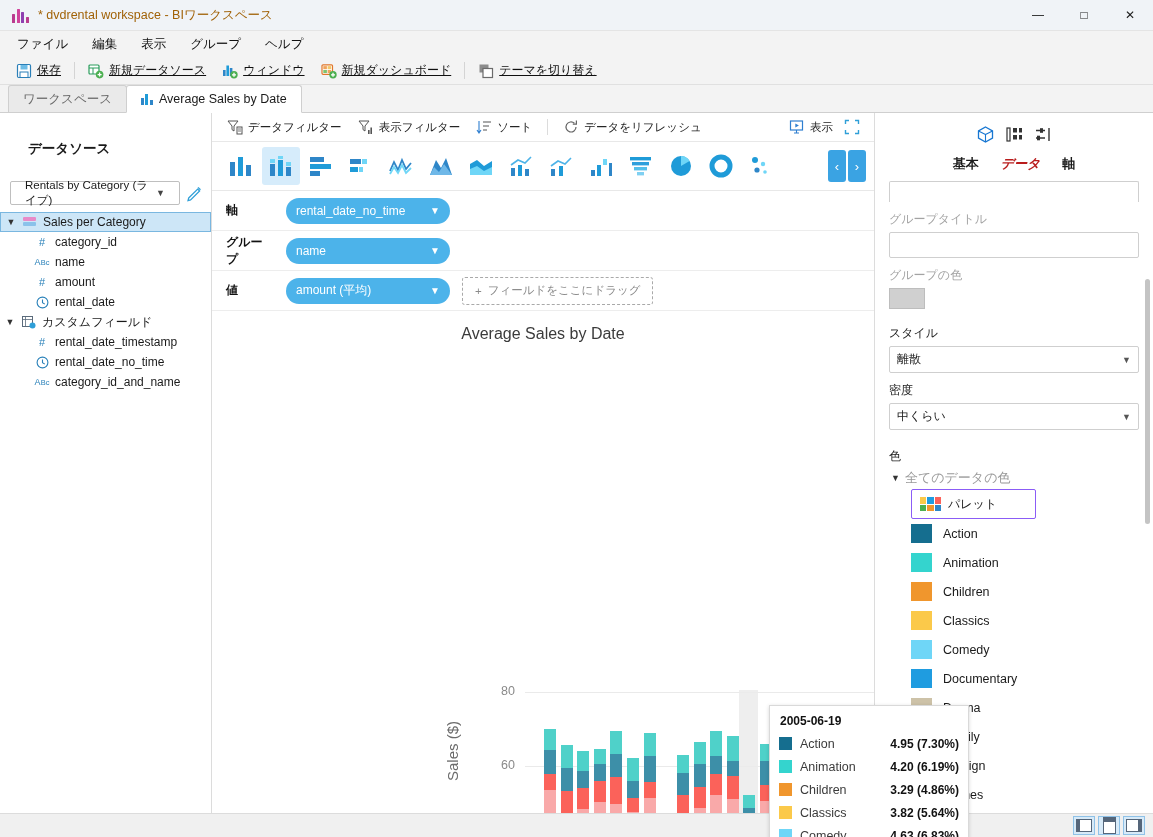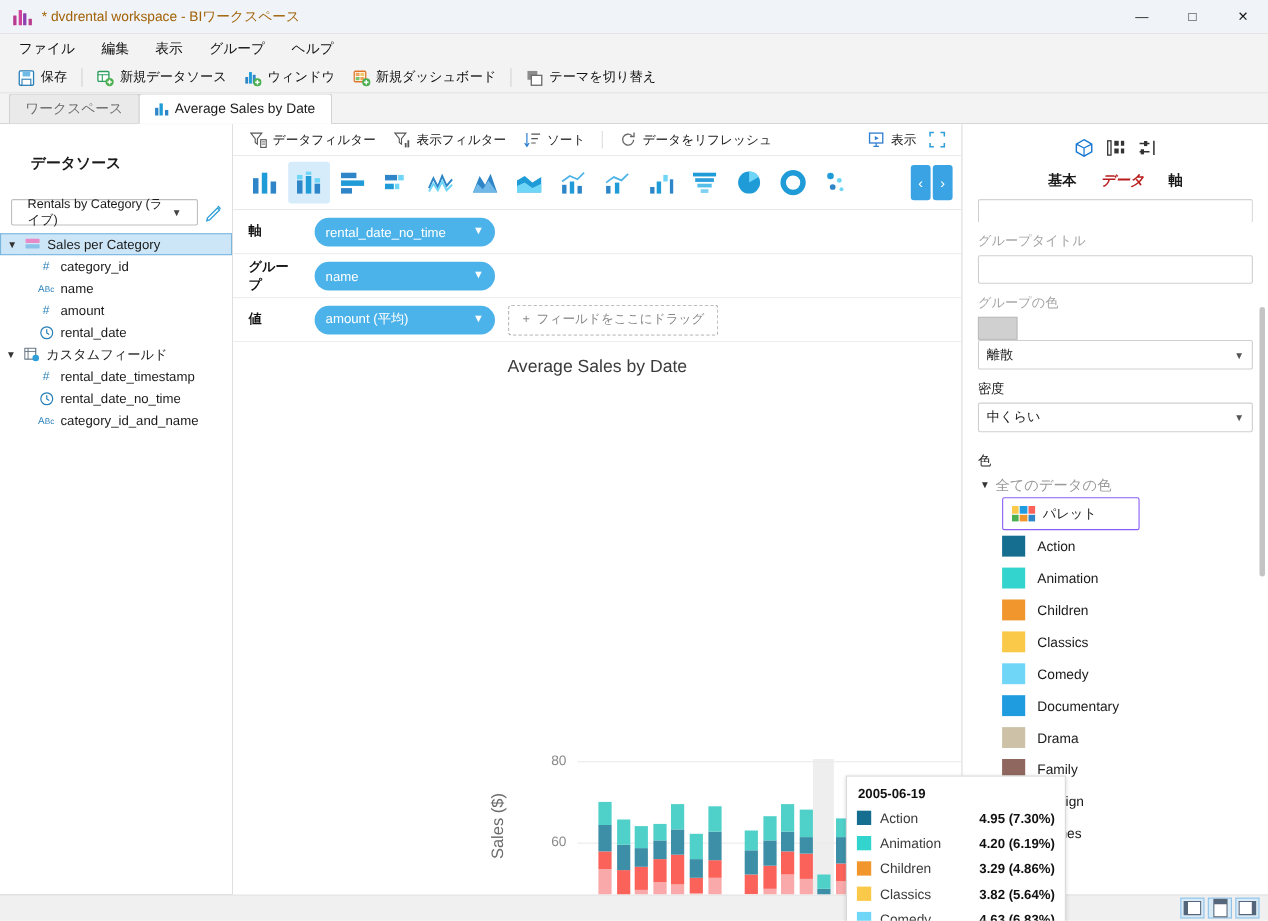--- a/index.html
+++ b/index.html
@@ -22,21 +22,21 @@
   .title-text{font-size:12.5px;color:#a16207;}
   .win-ctrls{margin-left:auto;display:flex;height:30px;}
   .win-btn{width:46px;height:30px;display:flex;align-items:center;justify-content:center;font-size:12px;color:#1a1a1a;}
 
   
   .menubar{height:26px;background:#f3f3f3;display:flex;align-items:center;padding-left:6px;gap:2px;}
   .menu-item{padding:3px 11px;font-size:12.5px;color:#101010;border-radius:2px;}
 
   
   .toolbar{height:27px;background:#f3f3f3;display:flex;align-items:center;padding-left:8px;gap:0px;border-bottom:1px solid #e0e0e0;}
-  .tb-btn{display:flex;align-items:center;gap:5px;padding:3px 8px;border-radius:2px;font-size:12px;color:#101010;white-space:nowrap;}
+  .tb-btn{display:flex;align-items:center;gap:5px;padding:3px 8px;border-radius:2px;font-size:12px;color:#101010;white-space:nowrap;text-decoration:underline;}
   .tb-sep{width:1px;height:17px;background:#d4d4d4;margin:0 5px;}
   .ic{width:16px;height:16px;flex:0 0 16px;display:block;}
 
   
   .tabstrip{height:27px;background:#f3f3f3;display:flex;align-items:flex-end;padding-left:8px;border-bottom:1px solid #cfcfcf;}
   .tab{height:26px;display:flex;align-items:center;gap:6px;padding:0 14px;font-size:12.5px;
        border:1px solid #cfcfcf;border-bottom:none;border-radius:3px 3px 0 0;background:#eaeaea;color:#6b6b6b;
        margin-right:-1px;}
   .tab.active{background:#fff;color:#1a1a1a;position:relative;z-index:2;border-bottom:1px solid #fff;margin-bottom:-1px;}
   .tab-mini{width:12px;height:12px;display:flex;align-items:flex-end;gap:1.5px;}
@@ -678,20 +678,21 @@
       </div>
       <div class="rp-body">
         <div class="rp-cut"></div>
 
         <div class="rp-lbl">グループタイトル</div>
         <div class="rp-input"></div>
 
         <div class="rp-lbl">グループの色</div>
         <div class="rp-swatch"></div>
 
+        <div class="rp-lbl dark" style="margin-top:16px">スタイル</div>
         <div class="rp-sel">
           <span>離散</span>
           <span class="caret">▼</span>
         </div>
 
         <div class="rp-lbl dark">密度</div>
         <div class="rp-sel">
           <span>中くらい</span>
           <span class="caret">▼</span>
         </div>

